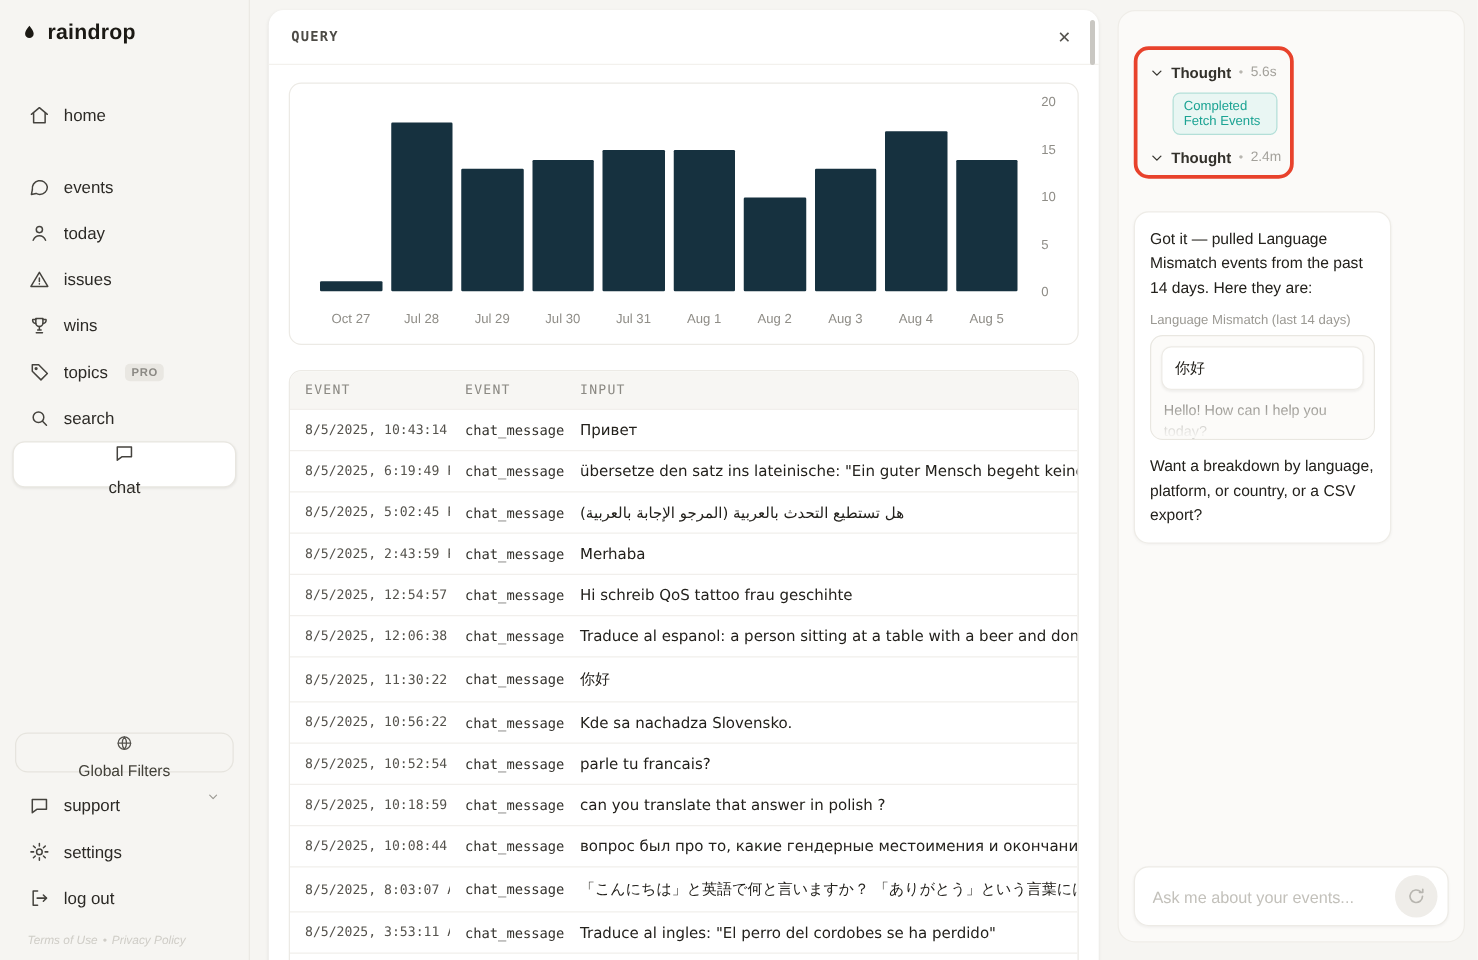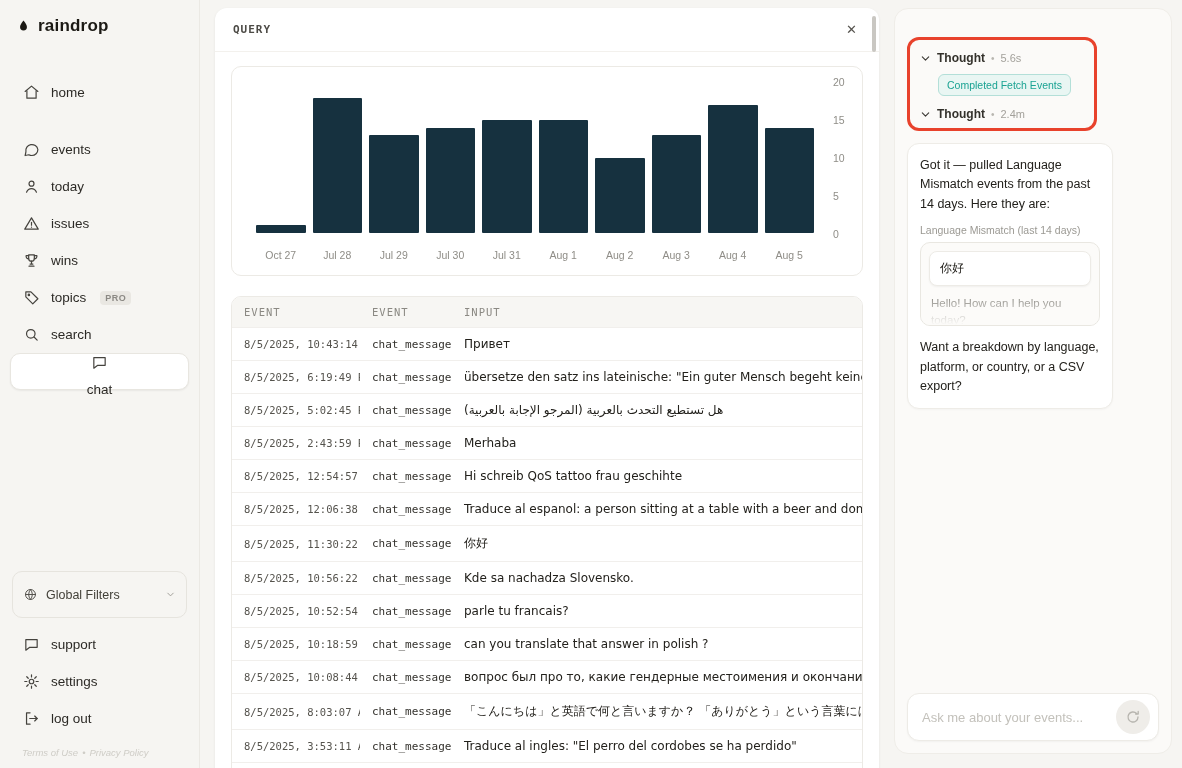--- a/index.html
+++ b/index.html
@@ -16,23 +16,23 @@
   .nav-item { display:flex; align-items:center; gap:11px; height:37px; padding:0 12px;
     border-radius:10px; font-size:13.5px; color:#2c2a26; cursor:pointer; border:1px solid transparent; }
   .nav-item .icon { width:17px; height:17px; color:#45433e; display:flex; flex:0 0 auto; }
   .nav-item .icon svg { width:17px; height:17px; }
   .nav-item.gap-after { margin-bottom:20px; }
   .nav-item.active { background:#fff; border:1px solid #e8e6e0; box-shadow:0 1px 2px rgba(0,0,0,.06);flex-direction:column; }
   .pro-badge { margin-left:3px; background:#e9e7e2; color:#8b8984; font-size:9px; font-weight:700;
     letter-spacing:.5px; padding:2px 5px; border-radius:4px; }
   .sidebar-spacer { flex:1; }
   .sidebar-bottom { padding:0 10px 2px; display:flex; flex-direction:column; }
-  .filters-pill { margin:0 2px 8px; height:47px; border:1px solid #e6e4de; border-radius:10px;
+  .filters-pill { margin:0 2px 8px; height:32px; border:1px solid #e6e4de; border-radius:10px;
     display:flex; align-items:center; gap:8px; padding:0 10px; font-size:12.5px; color:#434139;
-    cursor:pointer; background:transparent; }
+    cursor:pointer; background:transparent;flex-direction:column; }
   .filters-pill .icon { width:15px; height:15px; color:#55534e; display:flex; }
   .filters-pill .icon svg { width:15px; height:15px; }
   .filters-pill .chev { margin-left:auto; color:#9b9993; display:flex; }
   .filters-pill .chev svg { width:11px; height:11px; }
   .legal { padding:10px 12px 8px; font-size:9.5px; color:#cfcdc7; display:flex; gap:4px;font-style:italic; }
   .legal span { cursor:pointer; }
 
   
   .query-card { position:absolute; left:215px; top:8px; width:664px; height:792px;
     background:#fff; border-radius:12px; box-shadow:0 1px 3px rgba(0,0,0,.07); }
@@ -62,31 +62,31 @@
   tbody td { border-top:1px solid #f1efec; padding:9px 10px 9px 12px; white-space:nowrap; overflow:hidden; }
   td.col-time { font-family:"DejaVu Sans Mono", monospace; font-size:10.5px; color:#55534d; }
   td.col-event { font-family:"DejaVu Sans Mono", monospace; font-size:11px; color:#33312c; }
   td.col-input { font-size:12px; color:#23211c; font-family:"DejaVu Sans","Liberation Sans",sans-serif; }
 
   
   .chat-panel { position:absolute; left:894px; top:8px; width:278px; height:746px;
     background:#fbfaf8; border:1px solid #efede8; border-radius:14px; padding:12px; }
   .user-bubble { margin:18px 2px 0 auto; width:158px; background:#e9e8e4; border-radius:10px;
     padding:10px 12px; font-size:12.5px; line-height:1.45; color:#211f1a; }
-  .thought-box { margin-top:16px; width:190px; border:3px solid #e8422c; border-radius:12px;
+  .thought-box { margin-top:16px; width:128px; border:3px solid #e8422c; border-radius:12px;
     padding:8px 10px 4px; }
   .thought-row { display:flex; align-items:center; gap:6px; padding:3px 0; cursor:pointer; }
   .thought-row .chev { display:flex; color:#3a3833; }
   .thought-row .chev svg { width:11px; height:11px; }
   .thought-label { font-size:12px; font-weight:700; color:#33312b; }
   .thought-sep { font-size:10px; color:#b8b6b0; }
   .thought-dur { font-size:11px; color:#a3a19b; }
   .fetch-badge { margin:6px 0 8px 18px; display:inline-block; font-size:10.5px; color:#1ba393;
     background:#e9f6f3; border:1px solid #b3dfd8; border-radius:6px; padding:4px 8px; cursor:pointer; }
-  .assistant-card { margin-top:12px; width:206px; background:#fff; border:1px solid #eeece7;
+  .assistant-card { margin-top:26px; width:206px; background:#fff; border:1px solid #eeece7;
     border-radius:12px; padding:12px; box-shadow:0 1px 2px rgba(0,0,0,.03); }
   .assistant-text { margin:0; font-size:12.5px; line-height:1.55; color:#23211c; }
   .widget-title { margin-top:10px; font-size:10.5px; color:#9b9993; }
   .widget { margin-top:6px; position:relative; border:1px solid #e9e7e1; border-radius:10px;
     background:#fcfbf9; padding:8px; height:84px; overflow:hidden; }
   .widget-bubble { background:#fff; border:1px solid #edebe6; border-radius:8px;
     box-shadow:0 1px 2px rgba(0,0,0,.05); padding:8px 10px; font-size:12px; color:#23211c;
     font-family:"DejaVu Sans","Liberation Sans",sans-serif; }
   .widget-reply { margin-top:9px; padding:0 2px; font-size:11.5px; line-height:1.45; color:#8f8d87; }
   .widget-fade { position:absolute; left:0; right:0; bottom:0; height:28px;

